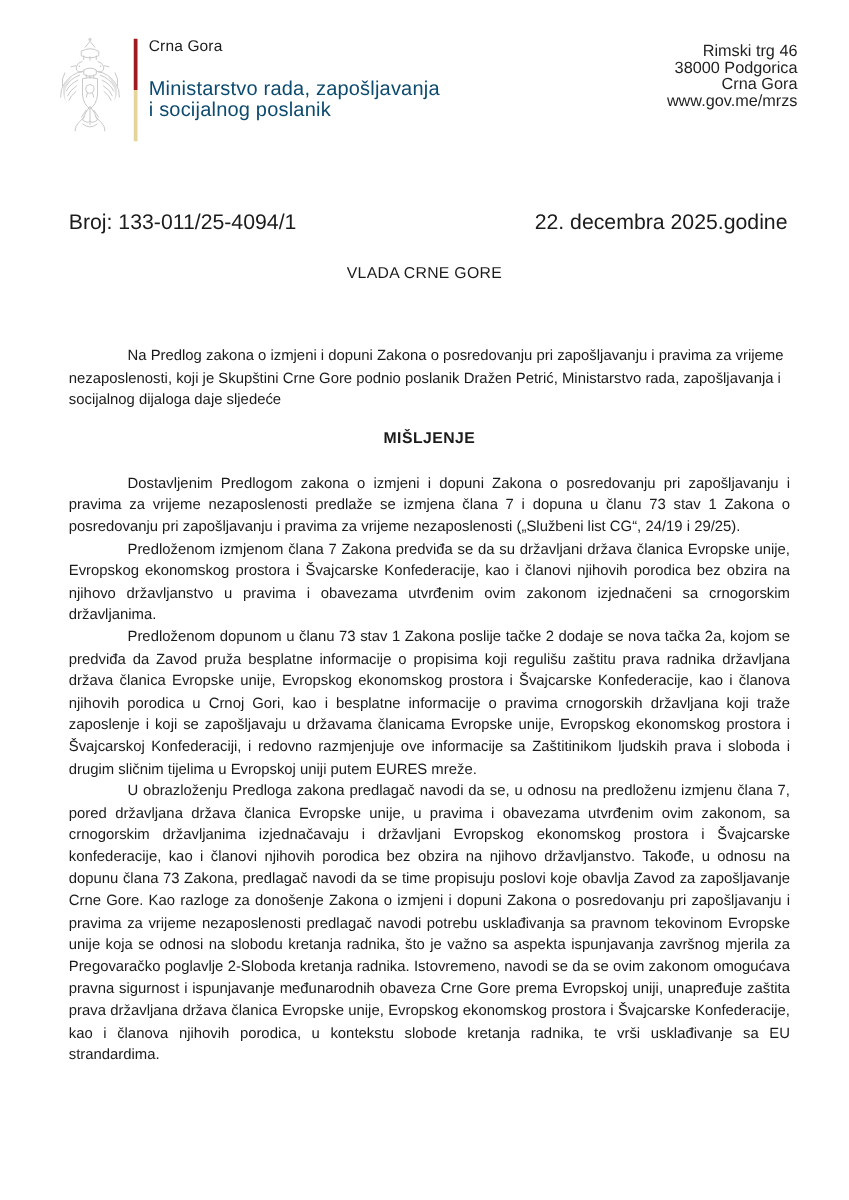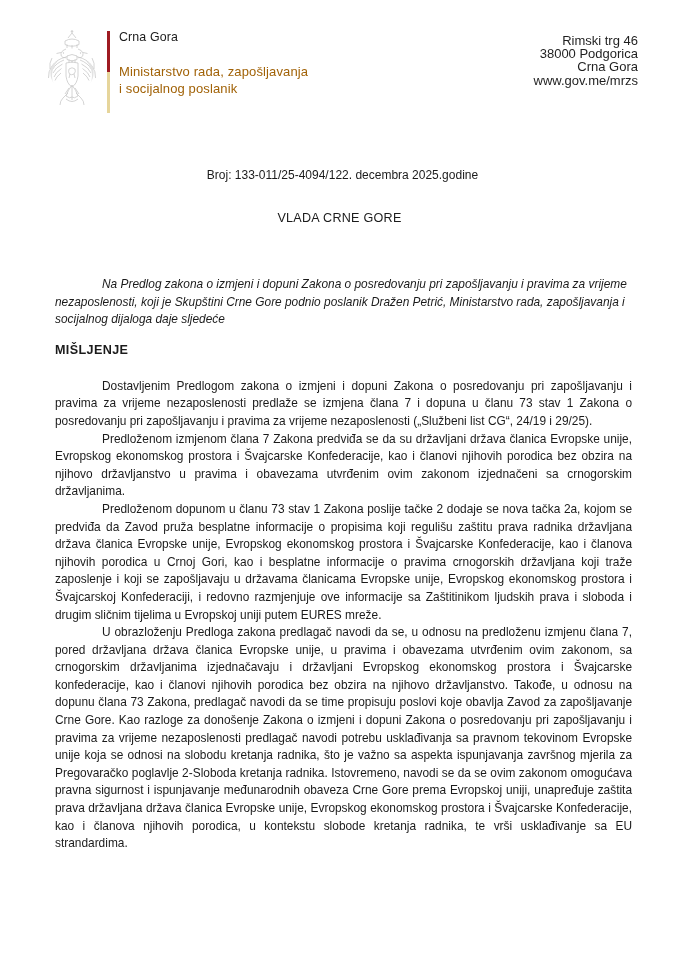--- a/index.html
+++ b/index.html
@@ -70,46 +70,46 @@
     width: 330px;
   }
   .lh-country {
     font-size: 12.4px;
     line-height: 15px;
     color: #1b1b1b;
     letter-spacing: .01em;
   }
   .lh-ministry {
     margin-top: 18px;
-    font-size: 13px;
+    font-size: 16px;
     line-height: 17px;
-    color: #a16207;
+    color: #0c4a6e;
     letter-spacing: .01em;
   }
 
   .lh-address {
     position: absolute;
     right: 41px;
     top: 22px;
     text-align: right;
     font-size: 13px;
     line-height: 13.2px;
     color: #1f1f1f;
   }
 
   
   .meta {
     position: absolute;
     left: 55px;
     right: 49px;
     top: 168px;
     display: flex;
-    justify-content: center;
+    justify-content: space-between;
     align-items: baseline;
-    font-size: 12px;
+    font-size: 17px;
     color: #1b1b1b;
   }
 
   
   .addressee {
     position: absolute;
     left: 0;
     right: 0;
     top: 209px;
     text-align: center;
@@ -132,26 +132,25 @@
     font-size: 11.9px;
     line-height: 17.6px;
     text-align: justify;
     text-justify: inter-word;
     text-indent: 47px;
     color: #1b1b1b;
     hyphens: none;
   }
   .para.lead {
     text-align: left;
-    font-style: italic;
   }
 
   .section-title {
     margin: 14px 0 0 0;
-    text-align: left;
+    text-align: center;
     font-weight: bold;
     font-size: 12.6px;
     letter-spacing: .03em;
   }
 
   .after-title {
     margin-top: 21px;
   }
 </style>
 </head>

